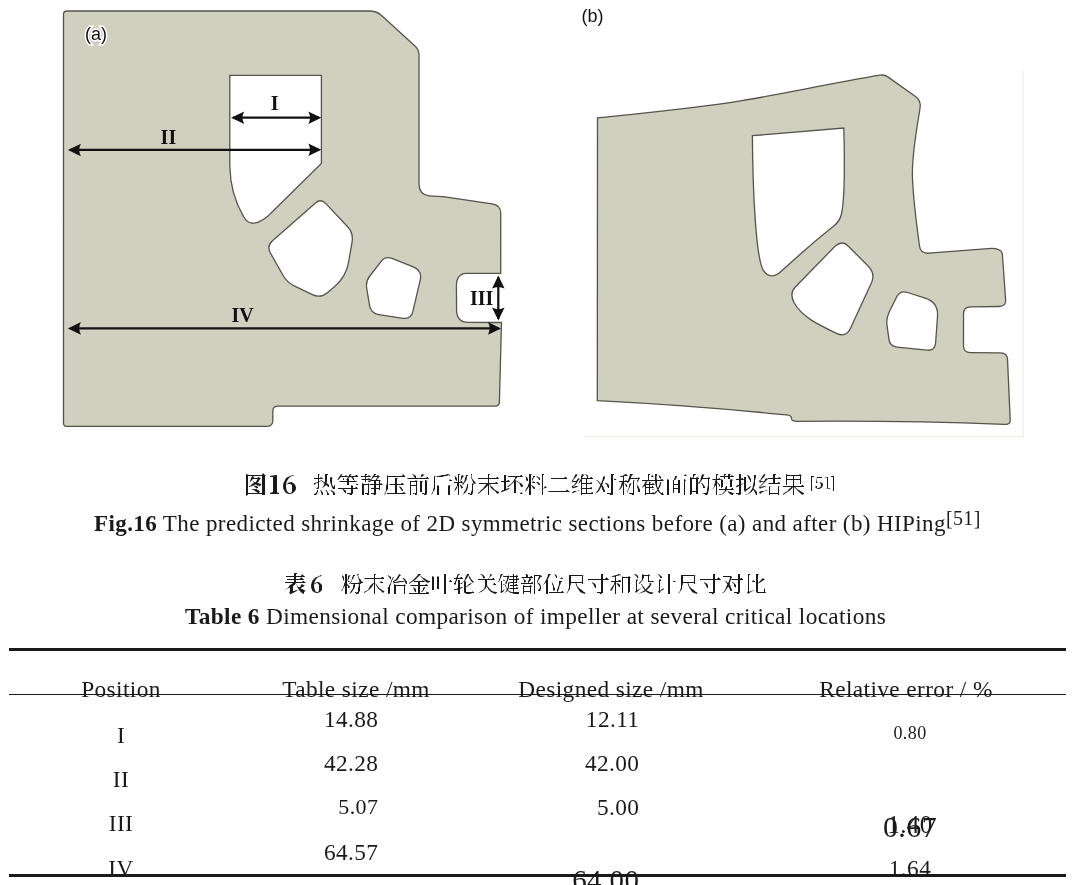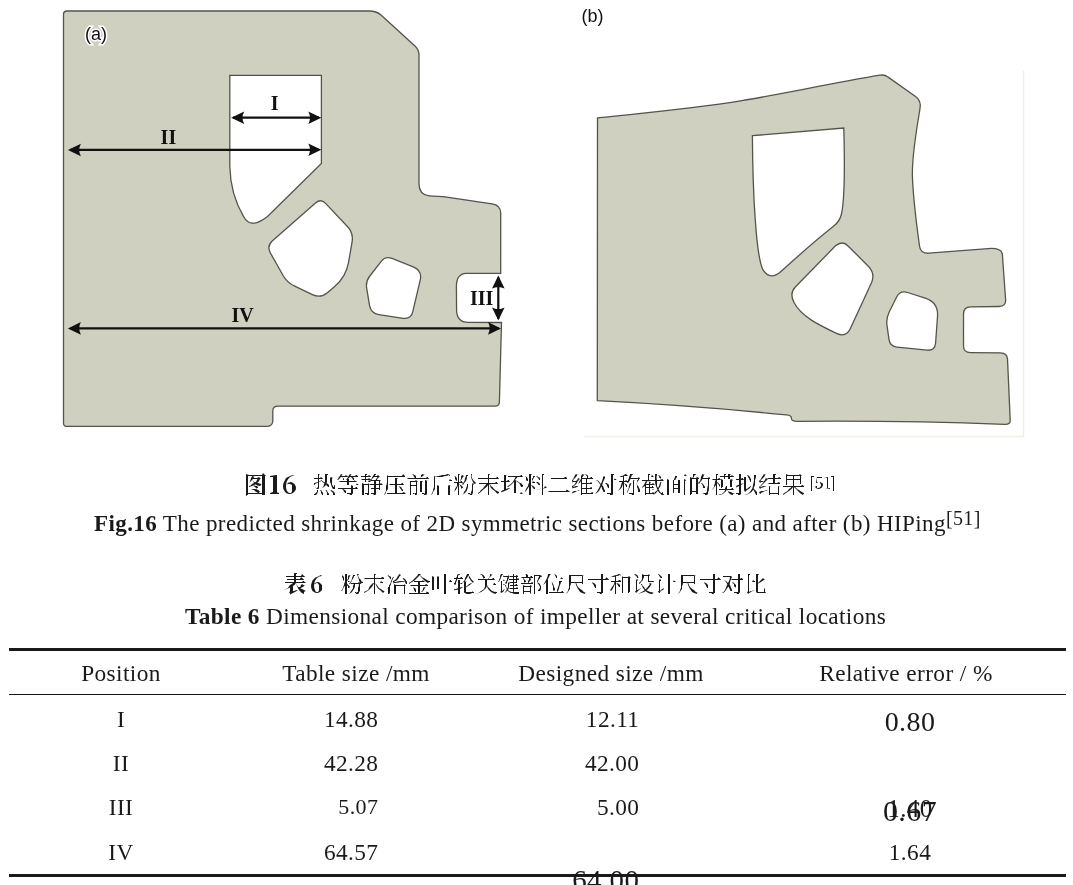--- a/index.html
+++ b/index.html
@@ -1,18 +1,18 @@
 <!DOCTYPE html>
 <html><head><meta charset="utf-8">
 <style>
 html,body{margin:0;padding:0;background:#fff;}
 body{width:1073px;height:885px;position:relative;font-family:"Liberation Serif",serif;color:#1a1a1a;overflow:hidden;}
 .abs{position:absolute;}
 .rule{position:absolute;background:#1a1a1a;}
-.cell{position:absolute;text-align:center;white-space:nowrap;letter-spacing:0.4px;}
+.cell{position:absolute;text-align:center;white-space:nowrap;letter-spacing:0.4px;margin-top:16px;}
 .cellr{position:absolute;text-align:right;white-space:nowrap;letter-spacing:0.4px;}
 </style></head>
 <body>
 
 <svg class="abs" style="left:0;top:0" width="1073" height="460" viewBox="0 0 1073 460">
 <defs>
 <marker id="ah" markerWidth="10" markerHeight="8" refX="8.6" refY="4" orient="auto" markerUnits="userSpaceOnUse">
         <path d="M0.3,0.3 L9.4,4 L0.3,7.7 Q2.6,4 0.3,0.3 Z" fill="#111"></path>
       </marker>
 </defs>
@@ -119,21 +119,21 @@
 <div class="rule" style="left:8.5px;top:874px;width:1057px;height:2.9px"></div>
 
 <div class="cell" style="left:21px;top:662px;width:200px;font-size:23.3px;line-height:1">Position</div>
 <div class="cell" style="left:256px;top:662px;width:200px;font-size:23.3px;line-height:1">Table size /mm</div>
 <div class="cell" style="left:511px;top:662px;width:200px;font-size:23.3px;line-height:1">Designed size /mm</div>
 <div class="cell" style="left:806px;top:662px;width:200px;font-size:23.3px;line-height:1">Relative error / %</div>
 
 <div class="cell" style="left:21px;top:708px;width:200px;font-size:23.3px;line-height:1">I</div>
 <div class="cellr" style="left:178.4px;top:708px;width:200px;font-size:23.3px;line-height:1">14.88</div>
 <div class="cellr" style="left:439.4px;top:708px;width:200px;font-size:23.3px;line-height:1">12.11</div>
-<div class="cell" style="left:810px;top:708px;width:200px;font-size:28px;line-height:1">0.80</div>
+<div class="cell" style="left:810px;top:708px;width:200px;font-size:18px;line-height:1">0.80</div>
 
 <div class="cell" style="left:21px;top:751.5px;width:200px;font-size:23.3px;line-height:1">II</div>
 <div class="cellr" style="left:178.4px;top:751.5px;width:200px;font-size:23.3px;line-height:1">42.28</div>
 <div class="cellr" style="left:439.4px;top:751.5px;width:200px;font-size:23.3px;line-height:1">42.00</div>
 <div class="cell" style="left:810px;top:796px;width:200px;font-size:30px;line-height:1">0.67</div>
 
 <div class="cell" style="left:21px;top:795.5px;width:200px;font-size:23.3px;line-height:1">III</div>
 <div class="cellr" style="left:178.4px;top:795.5px;width:200px;font-size:22px;line-height:1">5.07</div>
 <div class="cellr" style="left:439.4px;top:795.5px;width:200px;font-size:23.3px;line-height:1">5.00</div>
 <div class="cell" style="left:810px;top:795.5px;width:200px;font-size:25px;line-height:1">1.40</div>

